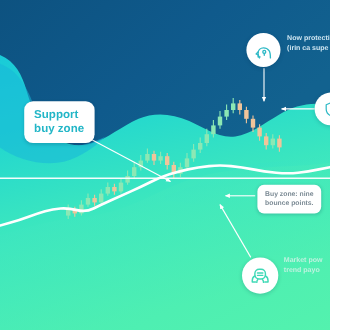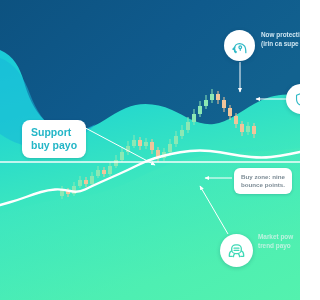--- a/index.html
+++ b/index.html
@@ -20,21 +20,21 @@
   .bubble{
     position:absolute;
     background:#ffffff;
     border-radius:7px;
     padding:4px 6px;
     line-height:1.25;
     color:#2bbfc4;
     box-shadow:0 1px 3px rgba(0,40,70,.18);
     white-space:nowrap;
   }
-  .bubble.teal{color:#1fb8c4;margin-top:28px;}
+  .bubble.teal{color:#1fb8c4;}
   .bubble.grey{color:#8f9aa3;}
 
   #bubble-support{
     left:22px;top:92px;
     font-size:10.5px;font-weight:bold;
     padding:6px 9px;border-radius:8px;
     color:#23b6c7;
   }
   #bubble-buyzone{
     left:234px;top:168px;
@@ -215,21 +215,21 @@
         <line x1="78" y1="124" x2="155" y2="165" stroke="#ffffff" stroke-width="1" marker-end="url(#ah)"></line>
         <line x1="240" y1="62" x2="240" y2="92" stroke="#ffffff" stroke-width="1" marker-end="url(#ah)"></line>
         <line x1="286" y1="99" x2="256" y2="99" stroke="#ffffff" stroke-width="1" marker-end="url(#ah)"></line>
         <line x1="232" y1="178" x2="205" y2="178" stroke="#ffffff" stroke-width="1" marker-end="url(#ah)"></line>
         <line x1="228" y1="234" x2="200" y2="186" stroke="#ffffff" stroke-width="1" marker-end="url(#ah)"></line>
       </g>
   </svg>
 
   <div class="bubble teal" id="bubble-support">
     <div>Support</div>
-    <div>buy payo</div>
+    <div>buy zone</div>
   </div>
 
   <div class="bubble grey" id="bubble-buyzone">
     <div>Buy zone: nine</div>
     <div>bounce points.</div>
   </div>
 
   <div class="ftext" id="text-protect">
     <div>Now protecti</div>
     <div>(irin ca supe</div>

